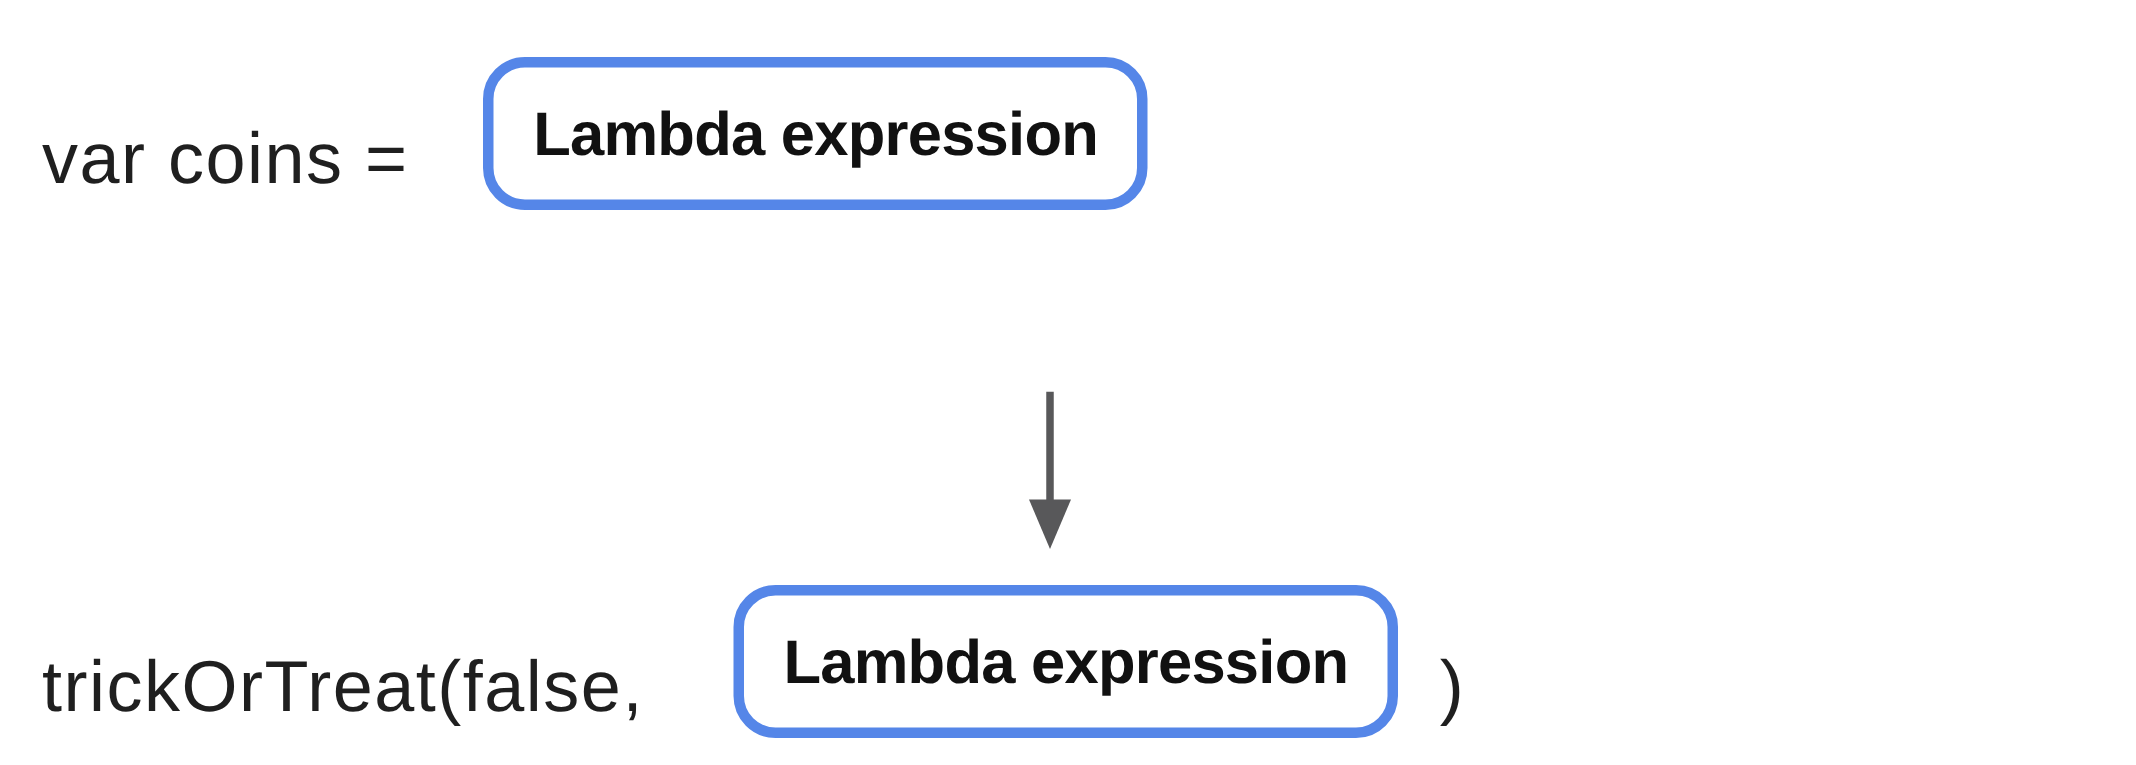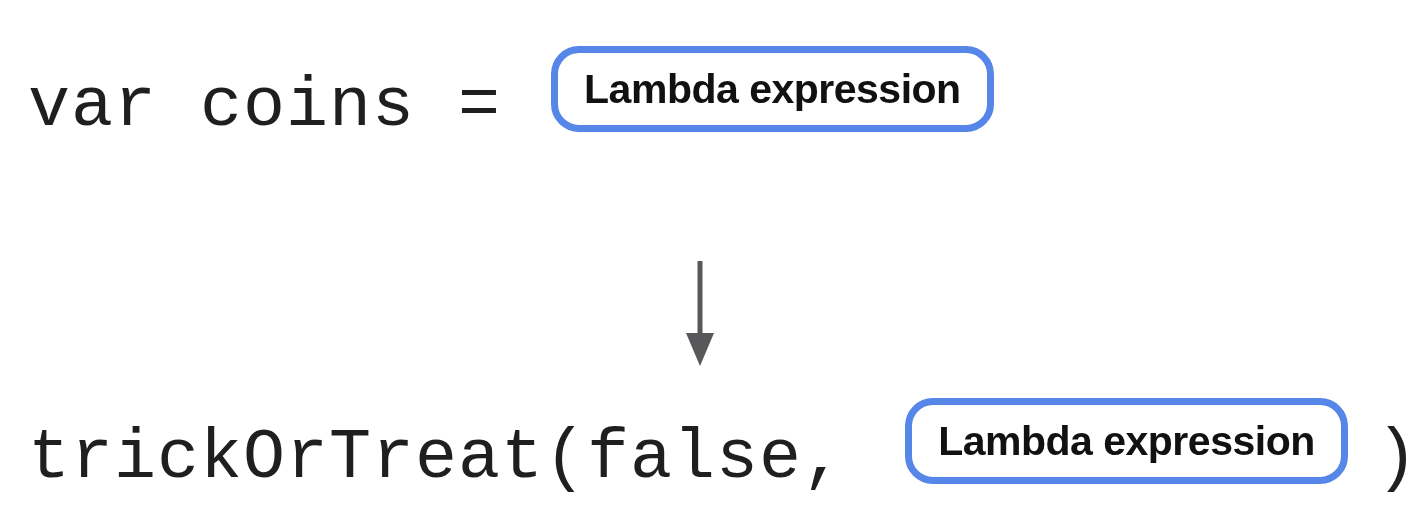--- a/index.html
+++ b/index.html
@@ -15,32 +15,32 @@
     overflow: hidden;
     font-family: "Liberation Sans", sans-serif;
   }
   .row {
     position: absolute;
     display: flex;
     align-items: center;
     white-space: pre;
   }
   .code {
-    font-family: Liberation Mono, monospace;
-    font-size: 70px;
+    font-family: Liberation Sans, sans-serif;
+    font-size: 48px;
     font-weight: 400;
     color: #1f1f1f;
     letter-spacing: 1px;
     line-height: 1;
     white-space: pre;
     margin-top: 36px;
   }
   .pill {
     box-sizing: border-box;
-    height: 86px;
+    height: 102px;
     border: 7px solid #5586e8;
     border-radius: 28px;
     padding: 0 26px;
     display: flex;
     align-items: center;
     justify-content: center;
     background: #ffffff;
   }
   .pill-label {
     font-family: "Liberation Sans", sans-serif;

